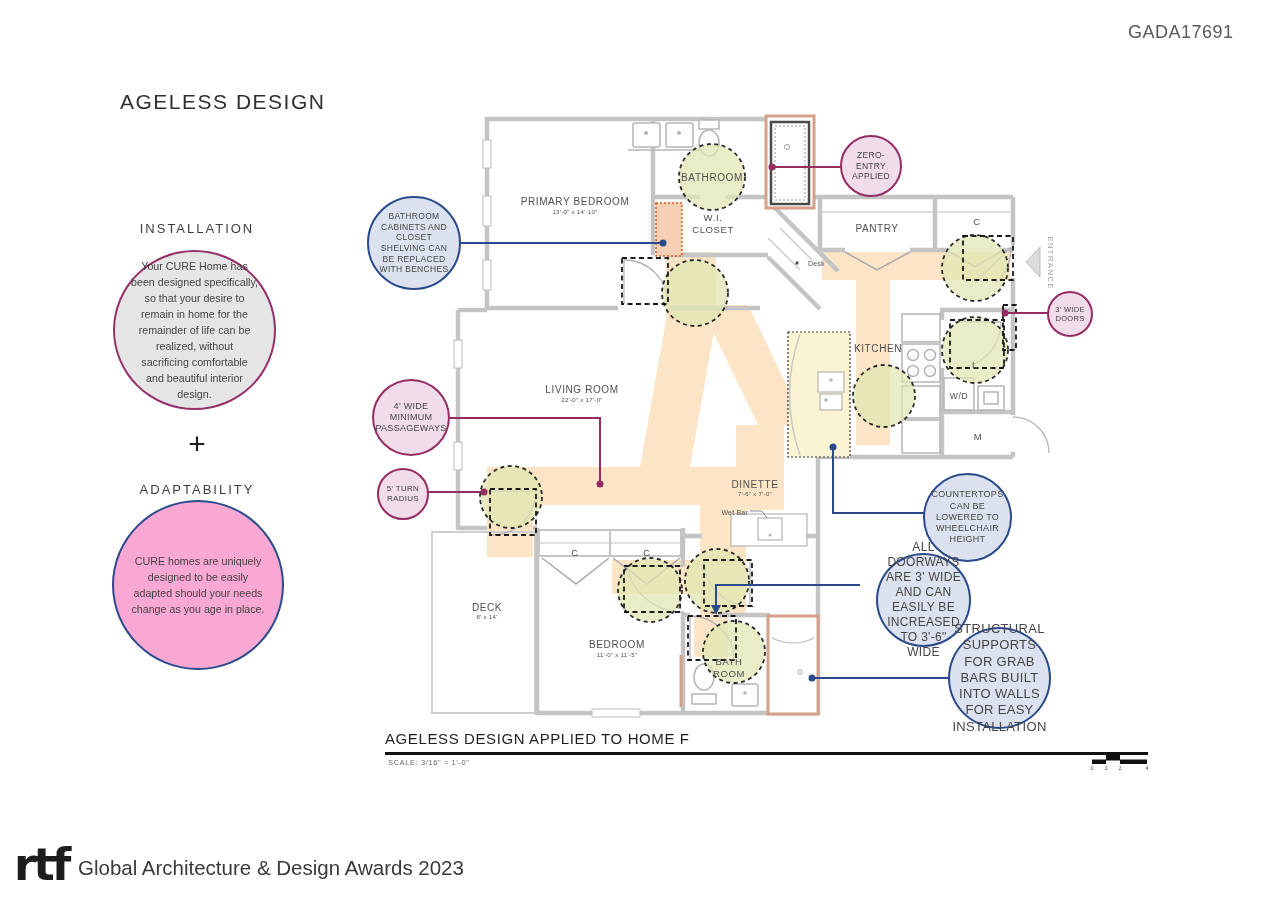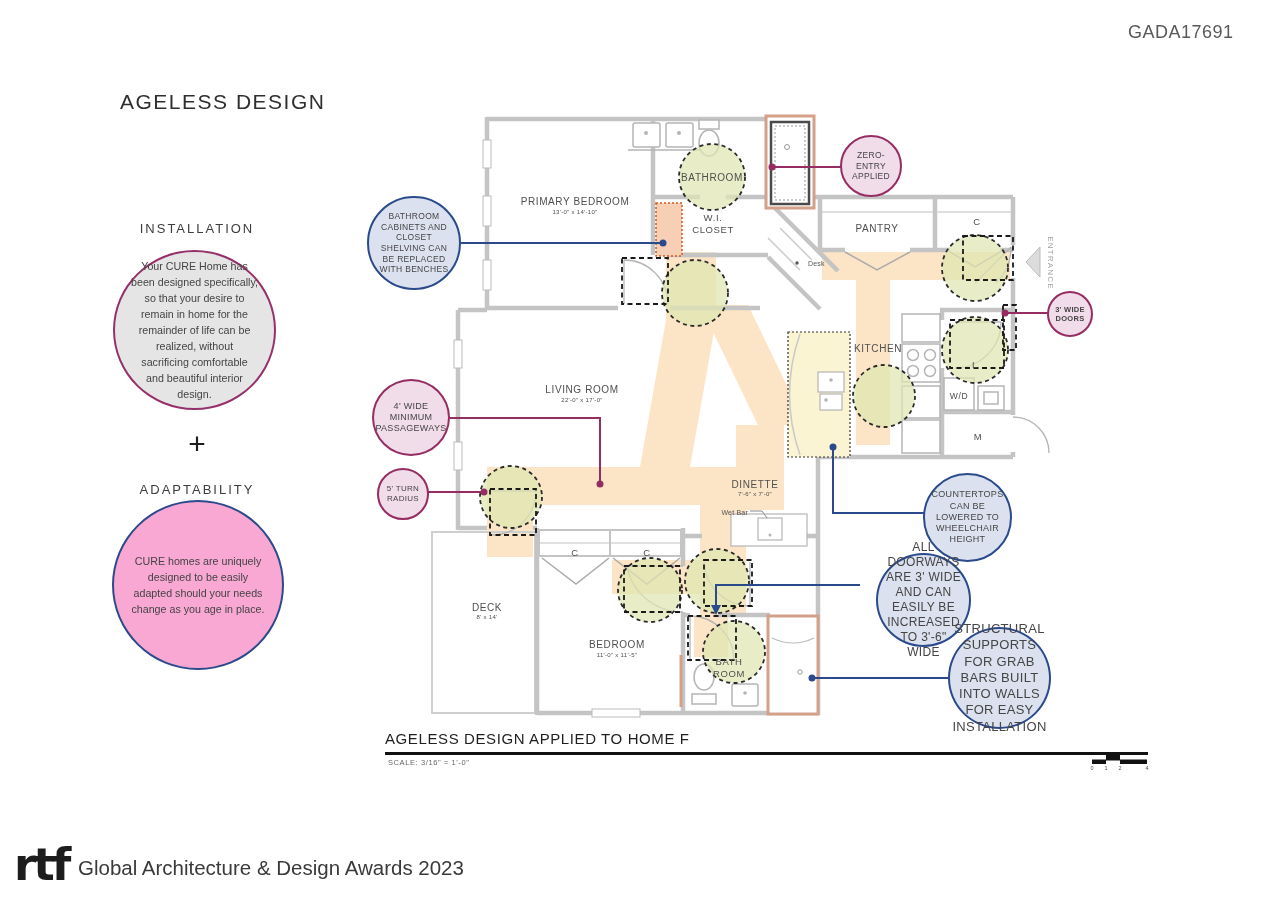--- a/index.html
+++ b/index.html
@@ -16,21 +16,21 @@
               line-height:1.5;color:#444;}
   #acc-circle{left:113px;top:250px;width:163px;height:160px;background:#e5e5e5;border:2.5px solid #96306a;}
   #adapt-circle{left:112px;top:500px;width:172px;height:170px;background:#f9a8d4;border:2.5px solid #2b4a8c;}
   #plus{left:106px;top:427px;width:182px;text-align:center;font-size:30px;font-weight:300;color:#1c1c1c;}
   
   .ann{border-radius:50%;display:flex;align-items:center;justify-content:center;text-align:center;
        box-sizing:border-box;padding:5px;color:#454545;line-height:1.25;letter-spacing:.3px;}
   .ann.pink{background:#f1dce9;border:2.5px solid #952d63;}
   .ann.blue{background:#dbe1ee;border:2.5px solid #2b4a8c;}
   #ann-zero{left:840px;top:135px;width:62px;height:62px;font-size:8.5px;}
-  #ann-doors3{left:1047px;top:291px;width:46px;height:46px;font-size:7.5px;padding:3px;font-weight:bold;}
+  #ann-doors3{left:1047px;top:291px;width:46px;height:46px;font-size:7.5px;padding:3px;}
   #ann-benches{left:367px;top:196px;width:94px;height:94px;font-size:8.5px;}
   #ann-passage{left:372px;top:379px;width:78px;height:77px;font-size:9px;}
   #ann-turn{left:377px;top:468px;width:52px;height:52px;font-size:8px;}
   #ann-counter{left:923px;top:473px;width:89px;height:89px;font-size:9px;}
   #ann-doorways{left:859px;top:553px;width:95px;height:94px;font-size:12px;margin-left:17px;}
   #ann-grab{left:948px;top:627px;width:103px;height:102px;font-size:13px;}
   
   #plan-title{left:385px;top:730px;font-size:15px;font-weight:normal;color:#1f1f1f;letter-spacing:.6px;}
   #plan-rule{left:385px;top:752px;width:763px;height:2.5px;background:#111;}
   #plan-scale{left:388px;top:758px;font-size:7.5px;color:#666;letter-spacing:.6px;}

